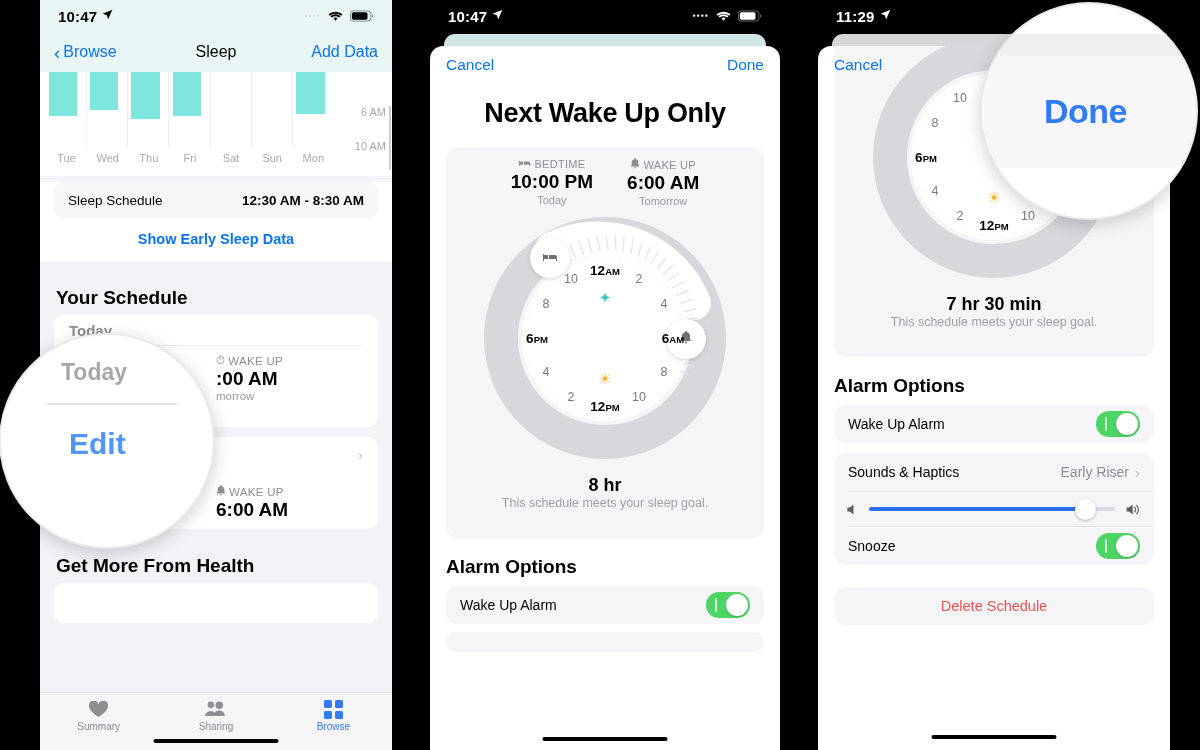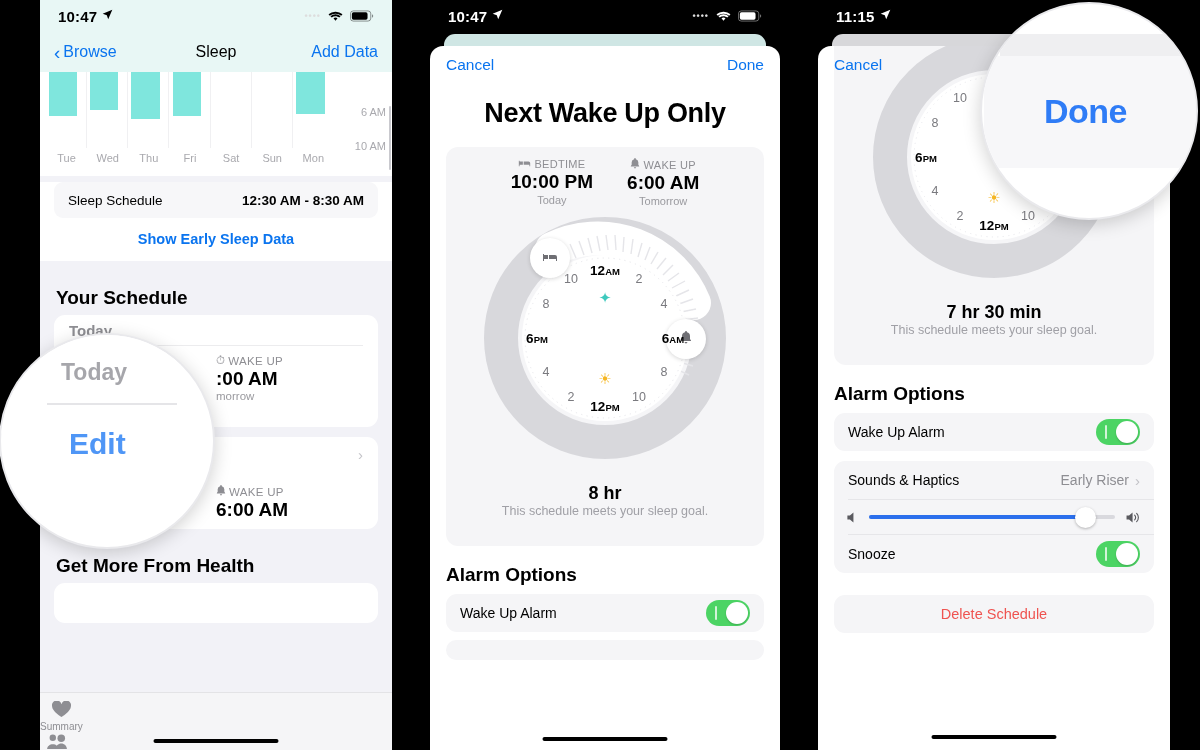--- a/index.html
+++ b/index.html
@@ -82,21 +82,21 @@
   .col-time { font-size:19px; font-weight:bold; color:#000; margin-top:1px;}
   .col-note { font-size:11.5px; color:#9a9a9f; }
 
   .opt-row { display:flex; align-items:center; padding: 9px 15px 4px; }
   .opt-label { color:#38cbb5; font-size:14px; font-weight:600; }
   .opt-chev { margin-left:auto; color:#c4c4c9; font-size:15px; }
 
   .tabbar {
     position:absolute; left:0; right:0; bottom:0; height:58px;
     background:#f5f5f7; border-top:1px solid #e3e3e6;
-    display:flex; align-items:flex-start; padding-top:6px;flex-direction:column;
+    display:flex; align-items:flex-start; padding-top:6px;
   }
   .tab { flex:1; text-align:center; font-size:10px; color:#8e8e93; }
   .tab.active { color:#2f7cf6; }
   .tab .ticon { height:20px; display:flex; align-items:center; justify-content:center; margin-bottom:2px;}
   .homebar { position:absolute; left:50%; transform:translateX(-50%); bottom:7px; width:125px; height:4.5px; background:#000; border-radius:3px;}
 
   
   .sheet-stack { position:absolute; left:14px; right:14px; top:34px; height:14px; background:#cfe6e4; border-radius:11px 11px 0 0;}
   #phone3 .sheet-stack { background:#d7d7da; }
   .sheet {
@@ -120,21 +120,21 @@
   .dial-num { position:absolute; font-size:12.5px; color:#7a7a7f; transform:translate(-50%,-50%); }
   .dial-num.major { font-weight:bold; color:#000; font-size:13.5px;}
   .dial-num.major sub { font-size:9.5px; vertical-align:baseline; }
   .dial-knob {
     position:absolute; width:40px; height:40px; border-radius:50%;
     background:#fff; box-shadow:0 1px 4px rgba(0,0,0,.16);
     display:flex; align-items:center; justify-content:center;
   }
   .sun, .moon { position:absolute; transform:translate(-50%,-50%); font-size:15px;}
 
-  .dur { text-align:center; font-size:18px; font-weight:bold; color:#000; margin-top:20px;}
+  .dur { text-align:center; font-size:18px; font-weight:bold; color:#000; margin-top:12px;}
   .dur-note { text-align:center; font-size:12.5px; color:#a0a0a6; padding-bottom:14px;}
 
   .sec-h { font-size:19px; font-weight:bold; color:#000; padding: 18px 16px 8px; }
   .opt-card { background:#f5f5f7; margin:0 16px; border-radius:11px; overflow:hidden;}
   .opt-line { display:flex; align-items:center; min-height:38px; padding: 0 14px; font-size:14px; color:#000;}
   .opt-line .val { margin-left:auto; color:#8e8e93; font-size:14px;}
   .opt-line .chv { color:#c2c2c7; margin-left:6px; font-size:15px;}
   .hr { height:1px; background:#e6e6e9; margin-left:14px; }
 
   .toggle { margin-left:auto; width:44px; height:26px; border-radius:13px; background:#4cd464; position:relative; }
@@ -499,21 +499,21 @@
         </div>
       </div>
       <div class="opt-card" style="margin-top:8px; height:20px;"></div>
 
       <div class="homebar" style="bottom:9px;"></div>
     </div>
   </div>
 
   <div class="phone" id="phone3">
     <div class="statusbar">
-      <span class="sb-time">11:15</span>
+      <span class="sb-time">11:29</span>
       <span class="sb-loc">
         <svg width="11" height="11" viewBox="0 0 16 16">
             <path d="M15 1L1 7l6 2 2 6z" fill="currentColor"></path>
           </svg>
       </span>
     </div>
 
     <div class="sheet-stack"></div>
 
     <div class="sheet">

